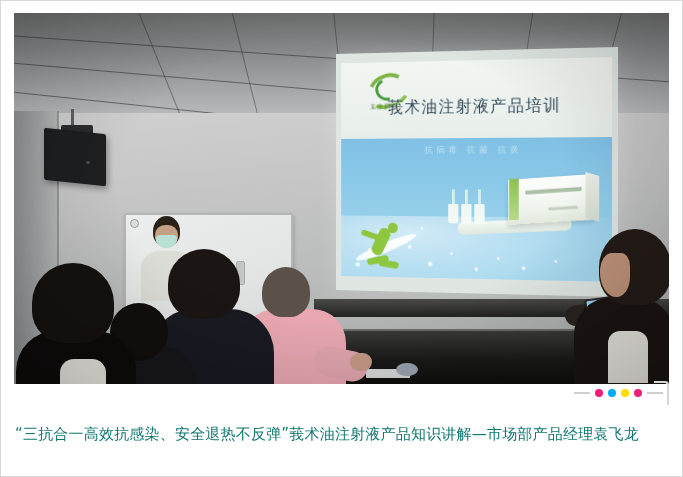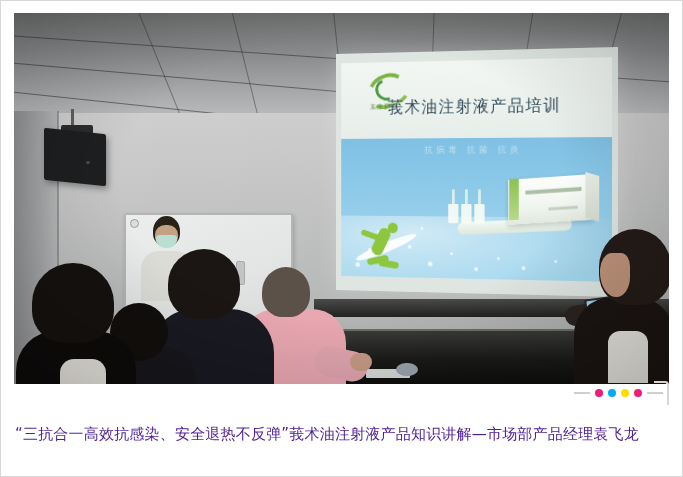--- a/index.html
+++ b/index.html
@@ -273,21 +273,21 @@
   .dot{width:8px;height:8px;border-radius:50%;display:block;}
   .corner{
     position:absolute;right:0;top:-4px;width:13px;height:22px;
     border-right:2px solid #d6d6d6;border-top:2px solid #d6d6d6;
     border-top-right-radius:4px;
   }
 
   
   .caption{
     position:absolute;left:14px;top:420px;width:658px;
-    font-size:15px;line-height:27px;color:#4c1d95;
+    font-size:15px;line-height:27px;color:#0f766e;
     font-family:"DejaVu Sans","Liberation Sans",sans-serif;
     letter-spacing:.2px;
     text-align:justify;
   }
 </style>
 </head>
 <body>
 
 <div class="page">
 

